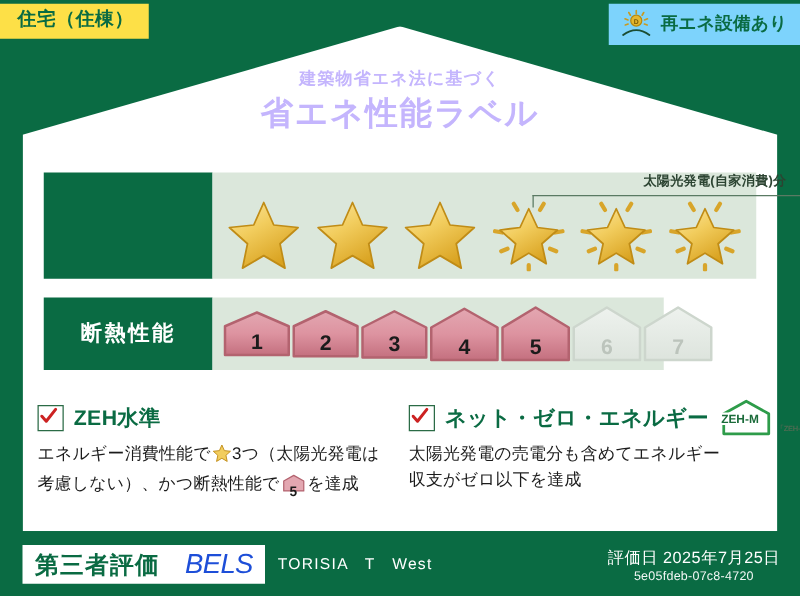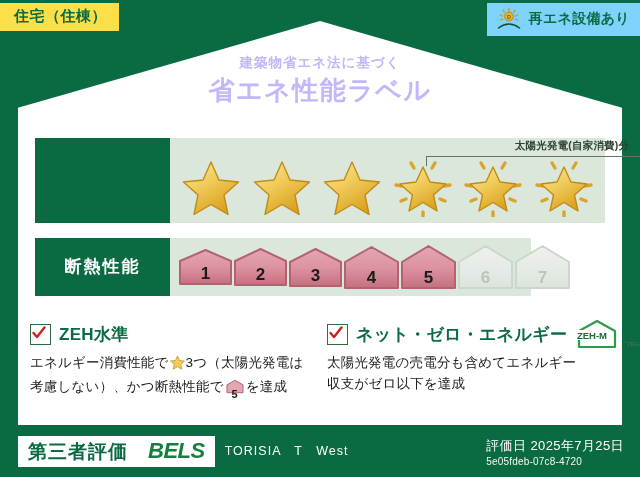--- a/index.html
+++ b/index.html
@@ -278,40 +278,40 @@
     white-space: nowrap;
   }
   .bels-box .third {
     color: #0a6b43;
     font-size: 19px;
     font-weight: bold;
     letter-spacing: 1px;
     line-height: 1;
   }
   .bels-box .bels {
-    color: #15803d;
+    color: #1d4ed8;
     font-size: 22px;
-    font-weight: bold;
+    font-weight: normal;
     font-style: italic;
     letter-spacing: -0.5px;
     line-height: 1;
     text-align: right;
   }
   .footer-proj {
     margin-left: 10px;
     color: #ffffff;
     font-size: 12.5px;
     letter-spacing: 1px;
     white-space: nowrap;
   }
   .footer-right {
     position: absolute;
     right: 16px;
     bottom: 8px;
-    text-align: left;
+    text-align: center;
     color: #ffffff;
   }
   .footer-right .date {
     font-size: 13px;
     letter-spacing: 0.4px;
     line-height: 1.3;
   }
   .footer-right .uid {
     font-size: 10px;
     letter-spacing: 0.2px;

